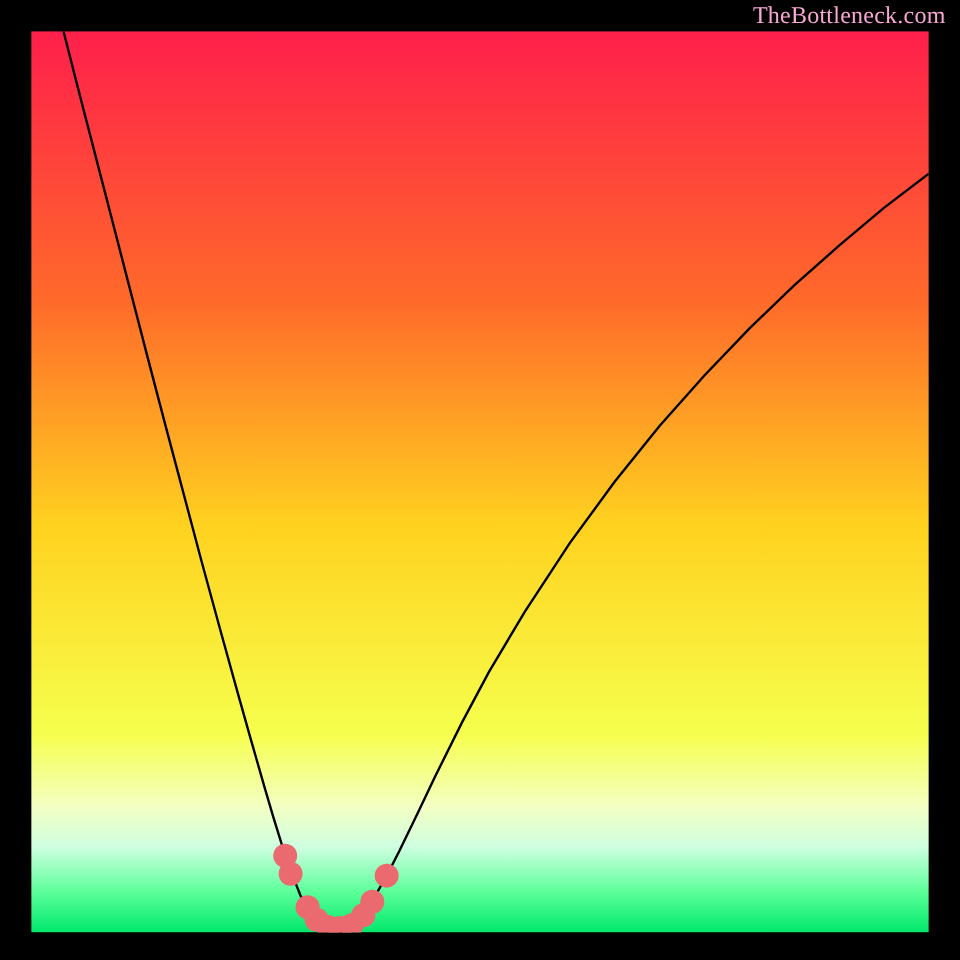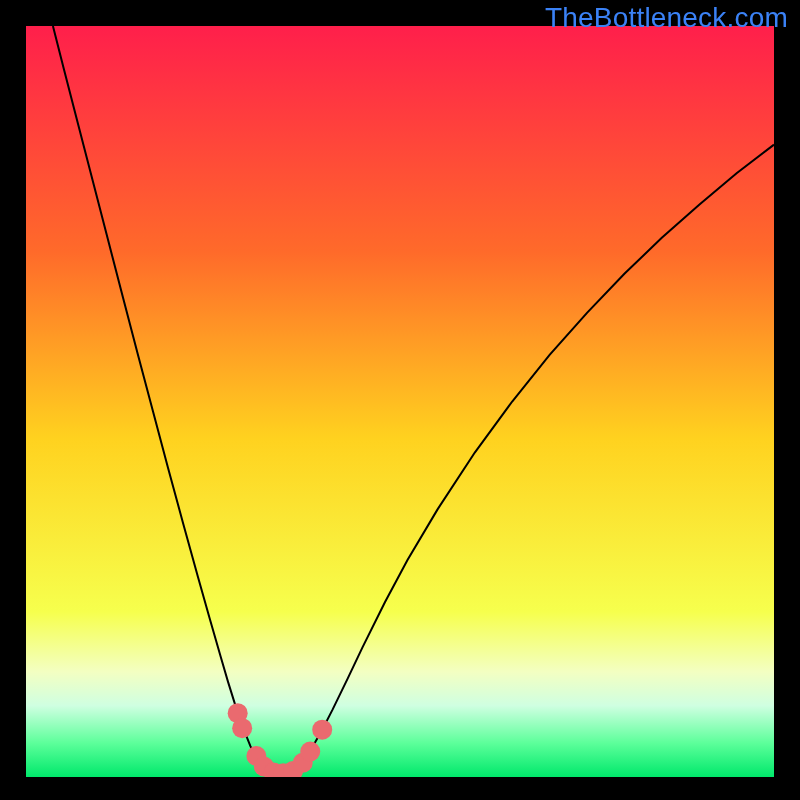--- a/index.html
+++ b/index.html
@@ -15,23 +15,23 @@
     width: 800px;
     height: 800px;
   }
   svg {
     display: block;
   }
   .watermark {
     position: absolute;
     top: 2px;
     right: 12px;
-    font-family: Liberation Sans, sans-serif;
-    font-size: 28px;
-    color: #3b82f6;
+    font-family: Liberation Serif, serif;
+    font-size: 20px;
+    color: #f9a8d4;
     letter-spacing: 0.2px;
   }
 </style>
 </head>
 <body>
 
 <div class="canvas-wrap">
   <svg id="chart-svg" width="800" height="800" viewBox="0 0 800 800">
     <defs>
       <linearGradient id="bg-grad" x1="0" y1="0" x2="0" y2="1">

